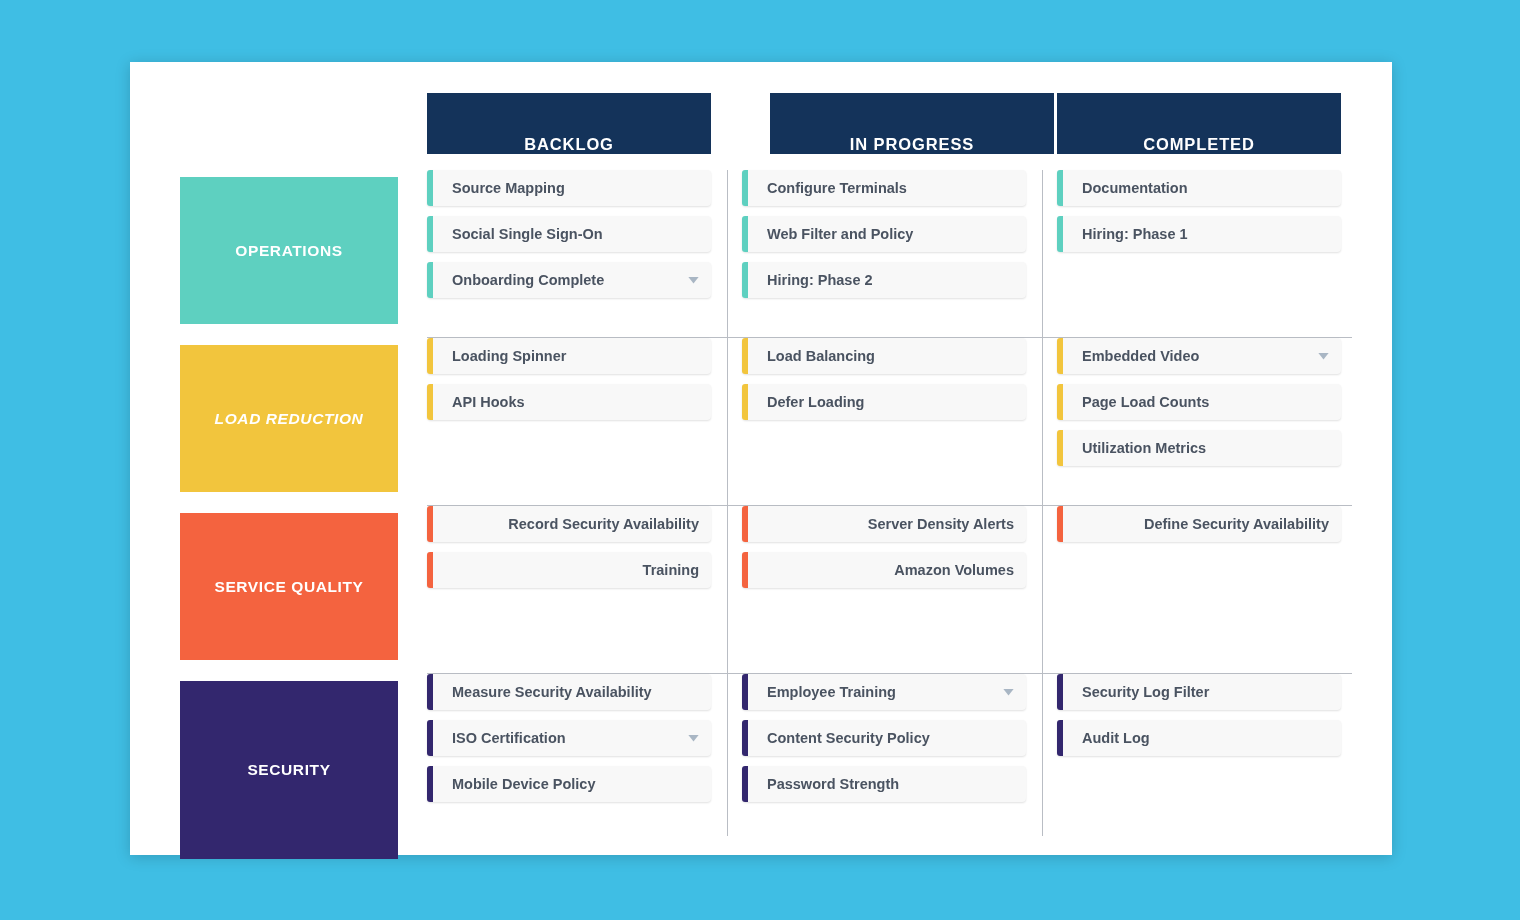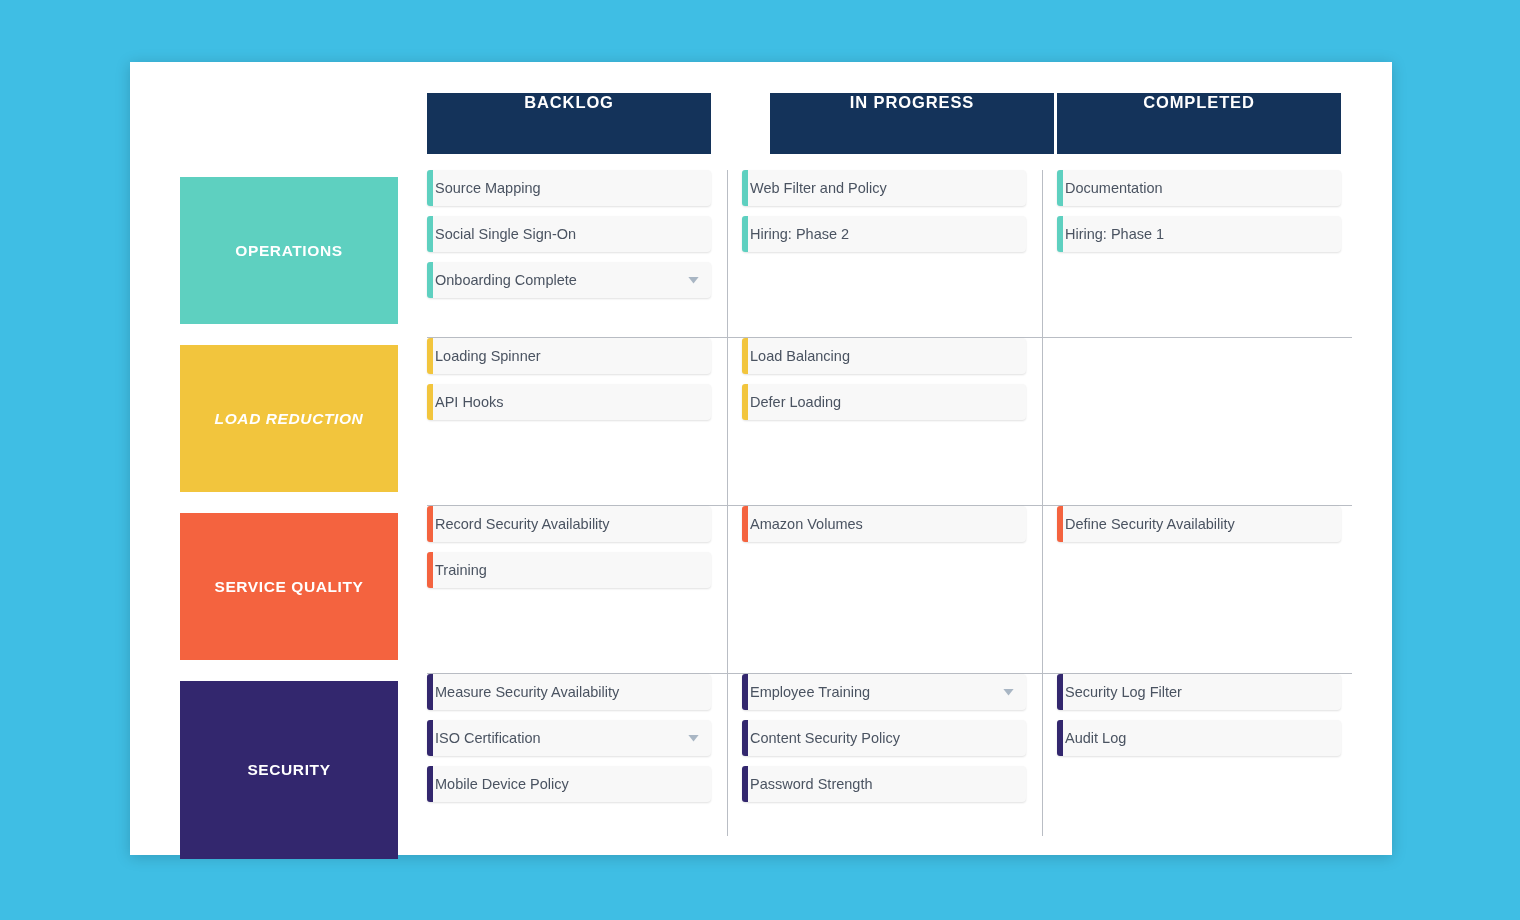--- a/index.html
+++ b/index.html
@@ -35,21 +35,21 @@
   }
 
   
   .col-header {
     position: absolute;
     top: 31px;
     height: 61px;
     background: #14335a;
     color: #ffffff;
     display: flex;
-    align-items: flex-start;
+    align-items: flex-end;
     justify-content: center;
     font-size: 16.5px;
     font-weight: bold;
     letter-spacing: 0.9px;
   }
   #col-header-0 { left: 297px; width: 284px; }
   #col-header-1 { left: 612px; width: 284px; margin-left: 28px; }
   #col-header-2 { left: 927px; width: 284px; }
 
   
@@ -72,21 +72,21 @@
   #lane-tile-3 { top: 619px;  height: 178px; background: #33276e; }
 
   
   .lane-row {
     position: absolute;
     left: 297px;
     width: 925px;
   }
   #lane-row-0 { top: 108px; height: 168px; }
   #lane-row-1 { top: 276px; height: 168px; }
-  #lane-row-2 { top: 444px; height: 168px; }
+  #lane-row-2 { top: 444px; height: 168px; text-align: right; }
   #lane-row-3 { top: 612px; height: 168px; }
 
   
   .lane-divider {
     position: absolute;
     left: 0;
     bottom: 0;
     width: 925px;
     height: 1px;
     background: #b9bdc4;
@@ -117,22 +117,23 @@
   .card {
     position: relative;
     height: 36px;
     margin-bottom: 10px;
     background: #f8f8f8;
     border-radius: 4px;
     box-shadow: 0 1px 2px rgba(0,0,0,0.12);
     display: flex;
     align-items: center;
     box-sizing: border-box;
-    padding-left: 8px;
+    padding-left: 25px;
     padding-right: 12px;
+    font-weight: bold;
   }
   .card-accent {
     position: absolute;
     left: 0;
     top: 0;
     width: 6px;
     height: 100%;
     border-radius: 3px 0 0 3px;
   }
   .accent-teal   { background: #5ed0c0; }
@@ -200,20 +201,24 @@
           </div>
           <div class="card">
             <div class="card-accent accent-teal"></div>
             <span class="card-label">Onboarding Complete</span>
             <span class="card-chevron"></span>
           </div>
         </div>
       <div class="card-col card-col-1">
           <div class="card">
             <div class="card-accent accent-teal"></div>
+            <span class="card-label">Configure Terminals</span>
+          </div>
+          <div class="card">
+            <div class="card-accent accent-teal"></div>
             <span class="card-label">Web Filter and Policy</span>
           </div>
           <div class="card">
             <div class="card-accent accent-teal"></div>
             <span class="card-label">Hiring: Phase 2</span>
           </div>
         </div>
       <div class="card-col card-col-2">
           <div class="card">
             <div class="card-accent accent-teal"></div>
@@ -240,36 +245,55 @@
       <div class="card-col card-col-1">
           <div class="card">
             <div class="card-accent accent-yellow"></div>
             <span class="card-label">Load Balancing</span>
           </div>
           <div class="card">
             <div class="card-accent accent-yellow"></div>
             <span class="card-label">Defer Loading</span>
           </div>
         </div>
+      <div class="card-col card-col-2">
+          <div class="card">
+            <div class="card-accent accent-yellow"></div>
+            <span class="card-label">Embedded Video</span>
+            <span class="card-chevron"></span>
+          </div>
+          <div class="card">
+            <div class="card-accent accent-yellow"></div>
+            <span class="card-label">Page Load Counts</span>
+          </div>
+          <div class="card">
+            <div class="card-accent accent-yellow"></div>
+            <span class="card-label">Utilization Metrics</span>
+          </div>
+        </div>
       <div class="lane-divider"></div>
     </div>
     <div class="lane-row" id="lane-row-2">
       <div class="card-col card-col-0">
           <div class="card">
             <div class="card-accent accent-coral"></div>
             <span class="card-label">Record Security Availability</span>
           </div>
           <div class="card">
             <div class="card-accent accent-coral"></div>
             <span class="card-label">Training</span>
           </div>
         </div>
       <div class="card-col card-col-1">
           <div class="card">
             <div class="card-accent accent-coral"></div>
+            <span class="card-label">Server Density Alerts</span>
+          </div>
+          <div class="card">
+            <div class="card-accent accent-coral"></div>
             <span class="card-label">Amazon Volumes</span>
           </div>
         </div>
       <div class="card-col card-col-2">
           <div class="card">
             <div class="card-accent accent-coral"></div>
             <span class="card-label">Define Security Availability</span>
           </div>
         </div>
       <div class="lane-divider"></div>

